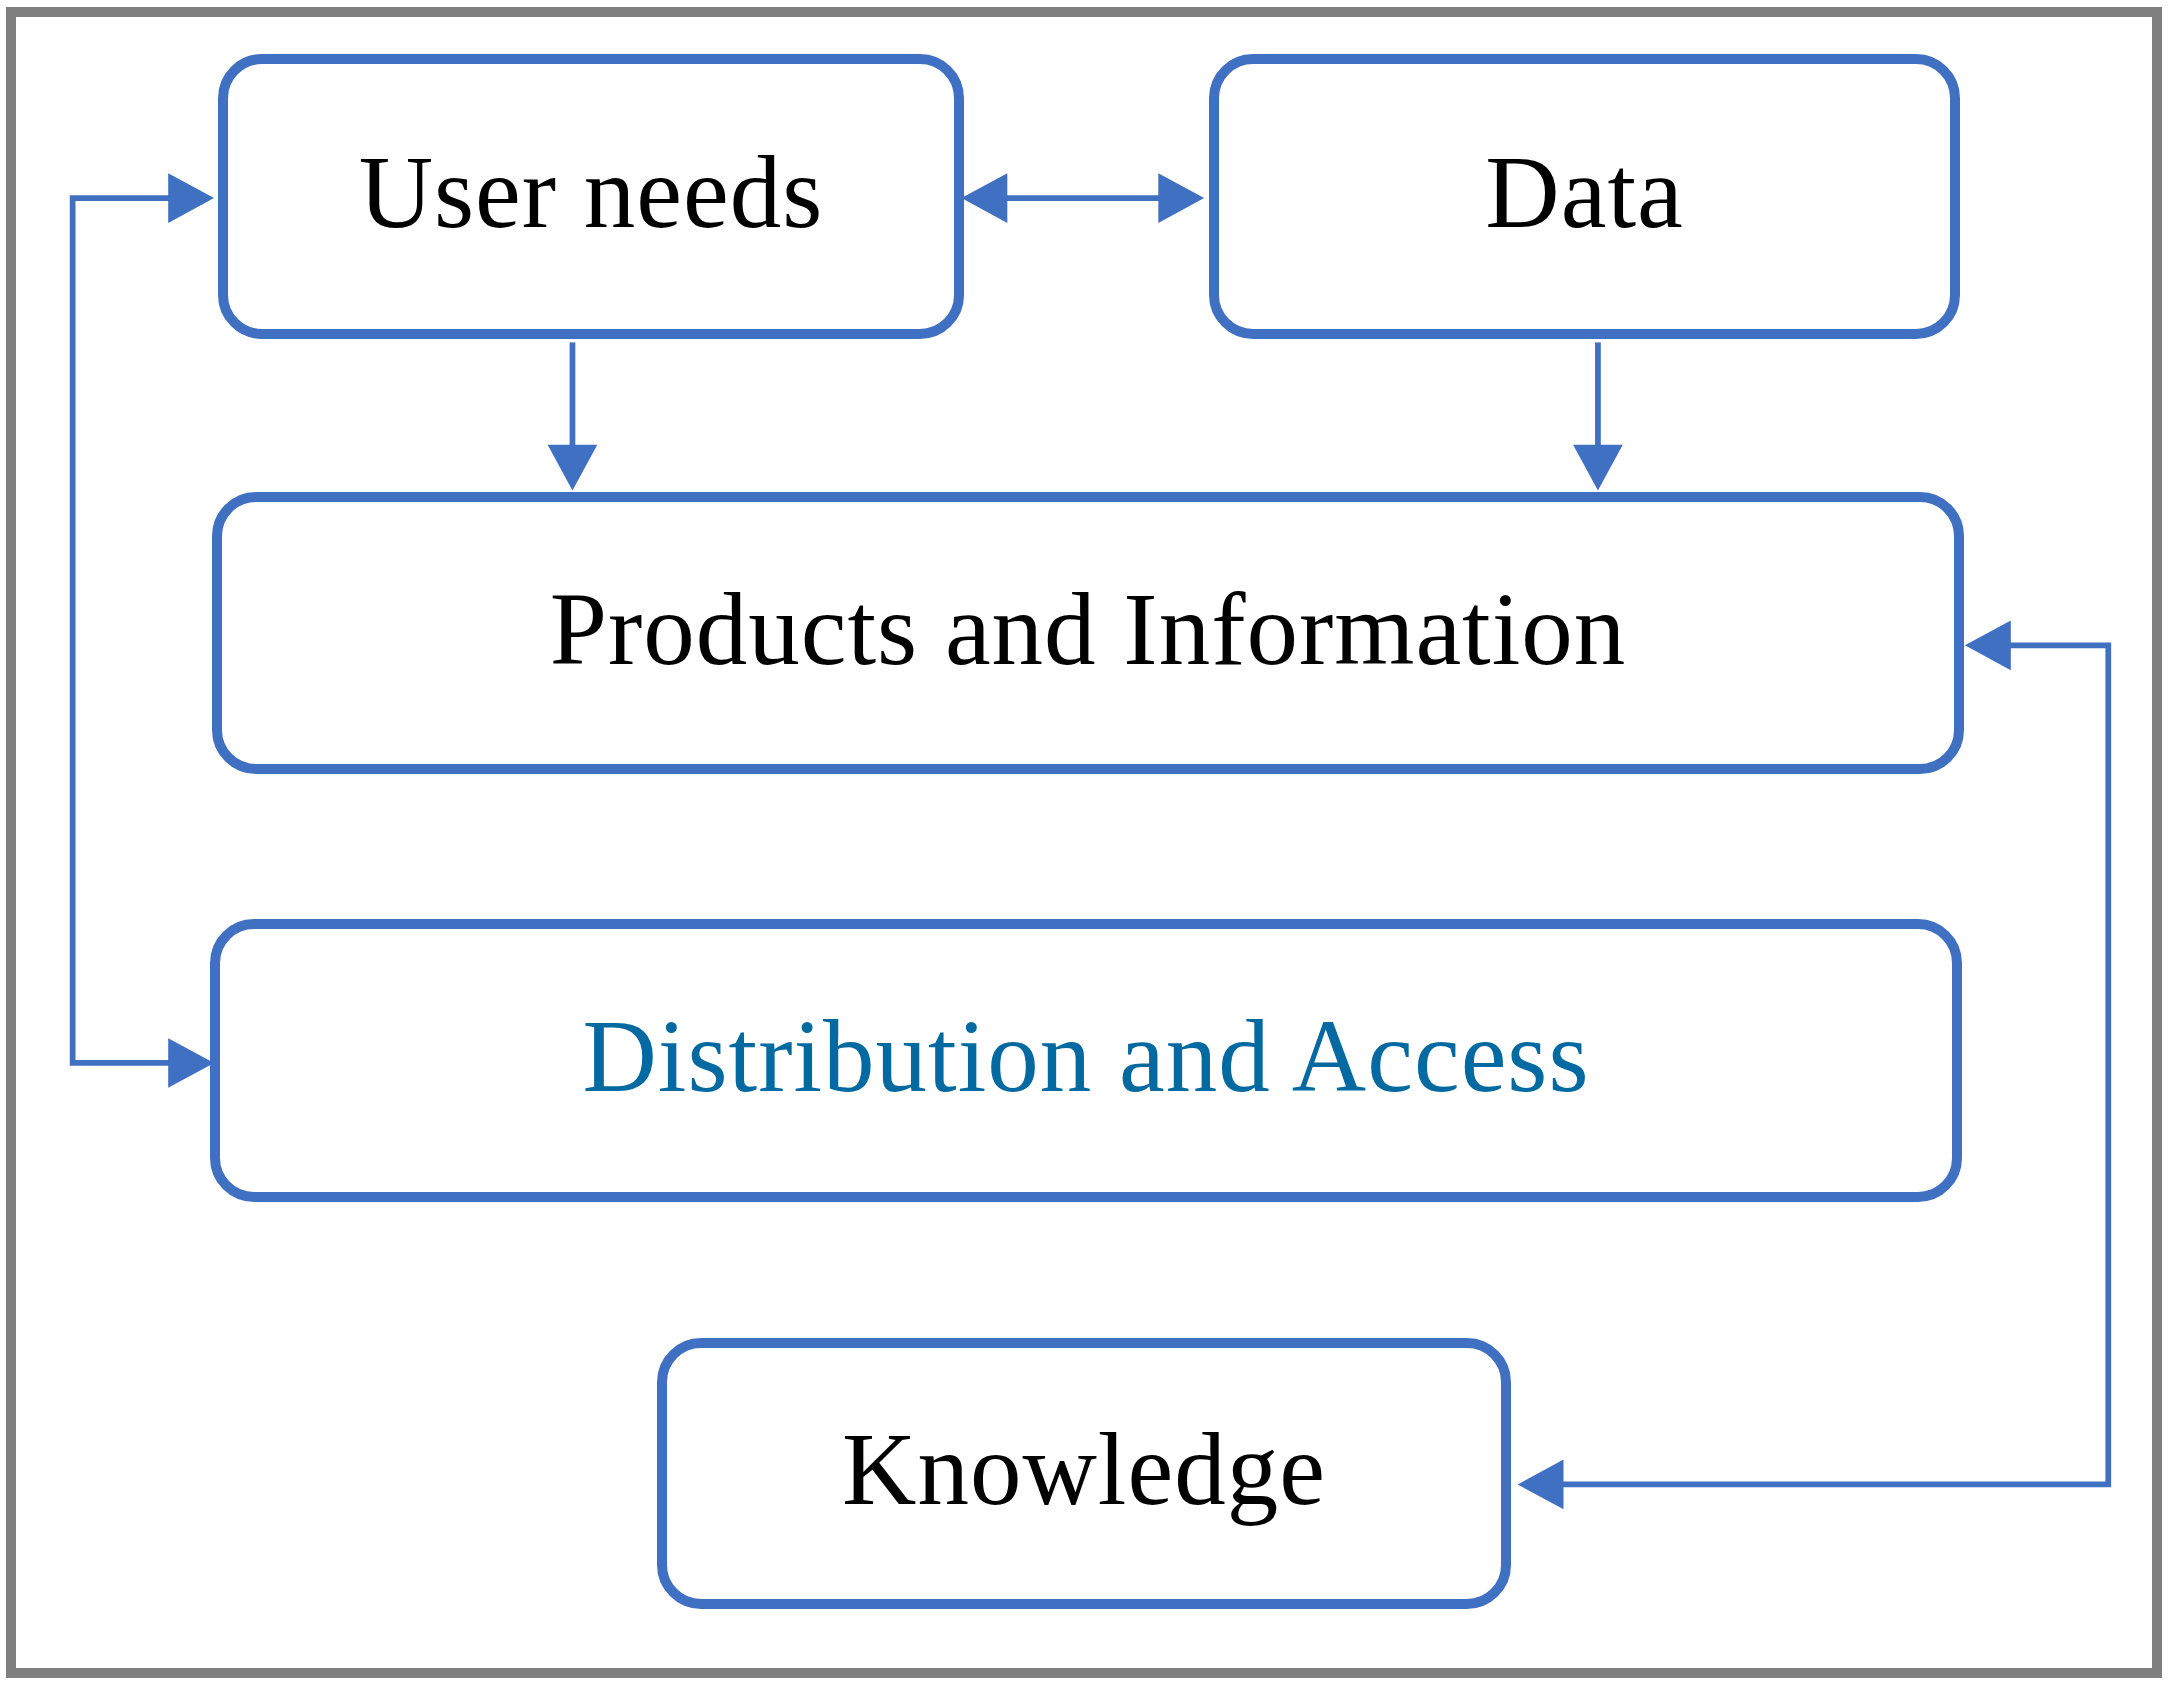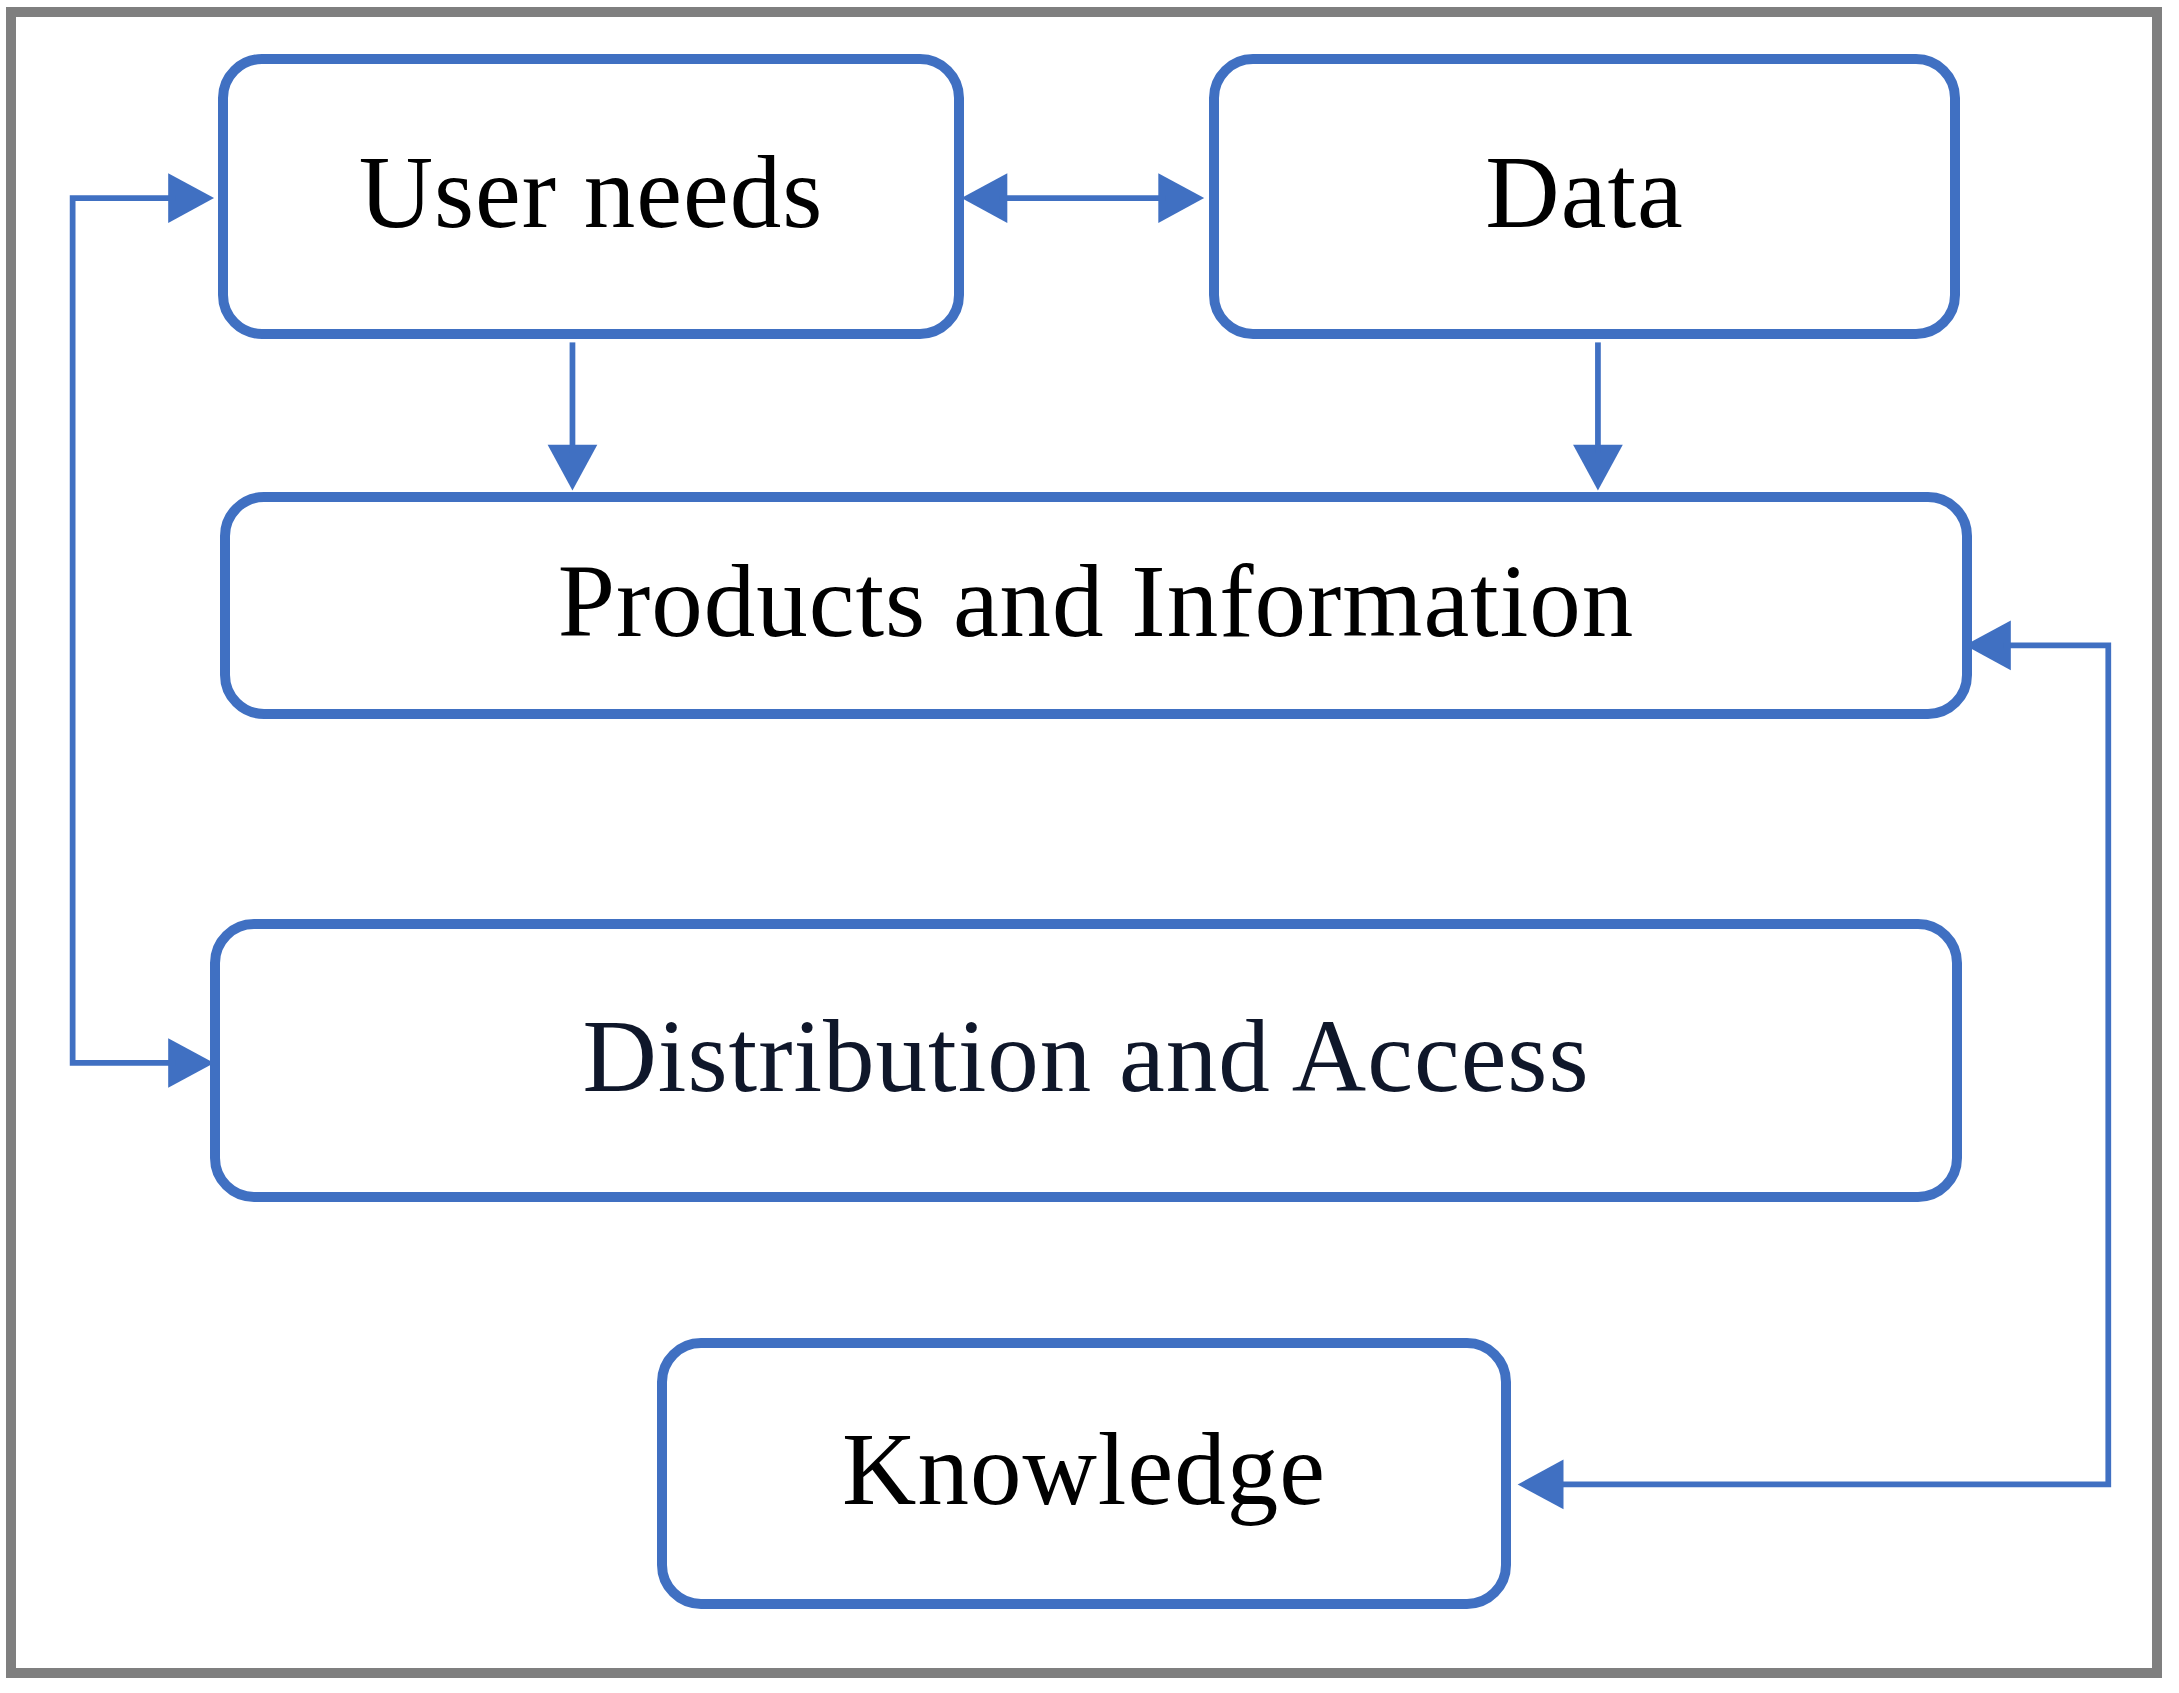--- a/index.html
+++ b/index.html
@@ -81,24 +81,24 @@
         <polyline points="2096.0,675.0 2206.0,675.0 2206.0,1553.0 1628.0,1553.0" fill="none" stroke="#4070c2" stroke-width="6"></polyline>
       </g>
     </svg>
   <div id="nodes">
       <div class="node" style="left: 218px; top: 54px; width: 746px; height: 285px; border: 10.5px solid rgb(64, 112, 194); background: rgb(255, 255, 255);">
         <span class="node-label" style="color: rgb(0, 0, 0);">User needs</span>
       </div>
       <div class="node" style="left: 1209px; top: 54px; width: 751px; height: 285px; border: 10.5px solid rgb(64, 112, 194); background: rgb(255, 255, 255);">
         <span class="node-label" style="color: #000000;">Data</span>
       </div>
-      <div class="node" style="left: 220px; top: 492px; width: 1752px; height: 227px; border: 10.5px solid rgb(64, 112, 194); background: rgb(255, 255, 255);">
+      <div class="node" style="left: 212px; top: 492px; width: 1752px; height: 282px; border: 10.5px solid rgb(64, 112, 194); background: rgb(255, 255, 255);">
         <span class="node-label" style="color: rgb(0, 0, 0);">Products and Information</span>
       </div>
       <div class="node" style="left: 210px; top: 919px; width: 1752px; height: 283px; border: 10.5px solid rgb(64, 112, 194); background: rgb(255, 255, 255);">
-        <span class="node-label" style="color: #0f172a; text-align: center;">Distribution and Access</span>
+        <span class="node-label" style="color: #0369a1; text-align: center;">Distribution and Access</span>
       </div>
       <div class="node" style="left: 657px; top: 1338px; width: 854px; height: 271px; border: 10.5px solid rgb(64, 112, 194); background: rgb(255, 255, 255); align-items: center;">
         <span class="node-label" style="color: rgb(0, 0, 0);">Knowledge</span>
       </div>
     </div>
 </div>
 
 
 </body></html>

